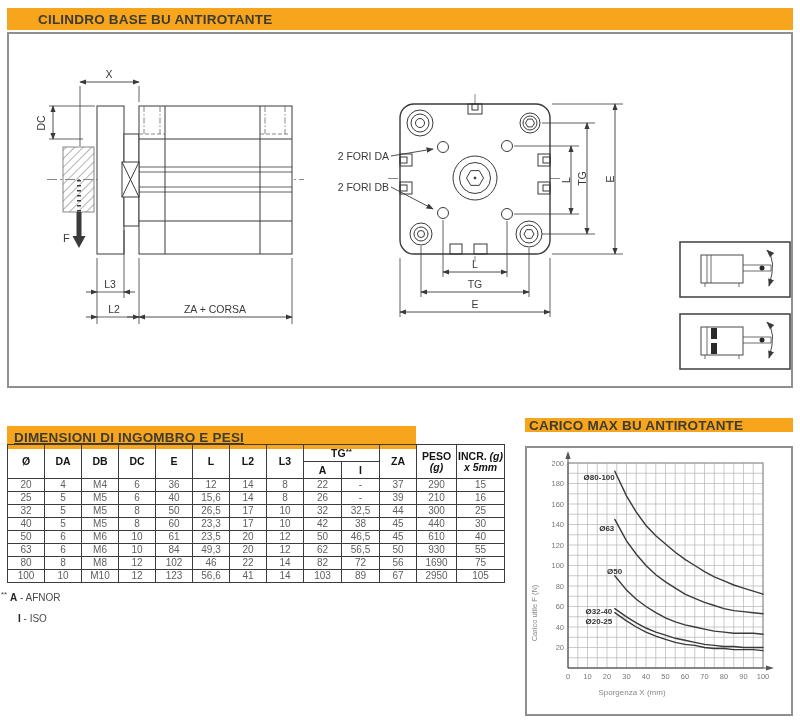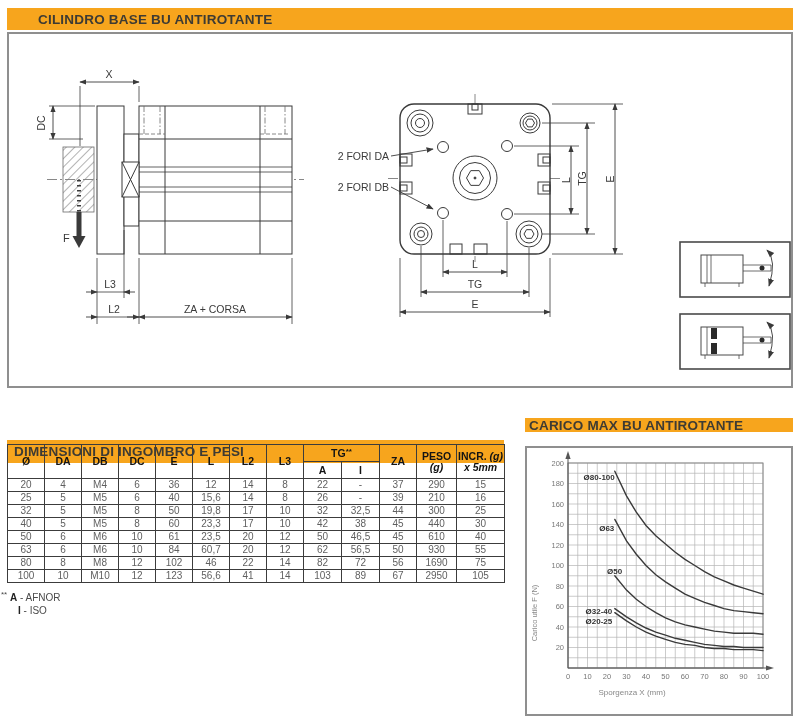--- a/index.html
+++ b/index.html
@@ -6,38 +6,38 @@
   body{
     width:800px;height:723px;position:relative;background:#ffffff;
     font-family:"Liberation Sans", sans-serif;overflow:hidden;
   }
   .bar{
     position:absolute;background:#F7A51D;color:#3E3B33;
     font-weight:700;font-size:13.5px;display:flex;align-items:center;
     box-sizing:border-box;letter-spacing:.2px;
   }
   .bar-main{left:7px;top:8px;width:786px;height:22px;padding-left:31px;}
-  .bar-dim{left:7px;top:440px;width:497px;height:23px;padding-left:7px;}
+  .bar-dim{left:7px;top:426px;width:409px;height:23px;padding-left:7px;text-decoration:underline;}
   .bar-chart{left:525px;top:418px;width:268px;height:14px;padding-left:4px;}
   .panel{position:absolute;background:#fff;border:2px solid #8F8F8F;box-sizing:content-box;}
   .main-panel{left:7px;top:32px;width:782px;height:352px;}
   .chart-panel{left:525px;top:446px;width:264px;height:266px;}
   .main-panel svg,.chart-panel svg{display:block;}
   table.dims{
     position:absolute;left:7px;top:444px;width:497px;
     border-collapse:collapse;table-layout:fixed;
   }
   table.dims th,table.dims td{border:1px solid #3c3c3c;text-align:center;padding:0;}
   table.dims thead th{font-size:10.5px;color:#141414;font-weight:700;height:16px;line-height:11px;}
   table.dims tbody td{font-size:10px;color:#5f5f5f;height:12px;line-height:12px;}
   .it{font-style:italic;}
   .sup{font-size:8px;vertical-align:top;line-height:8px;}
   .footnote{position:absolute;left:1px;top:591px;font-size:10px;color:#4a4a4a;line-height:13px;}
   .footnote b{color:#222;}
-  .footnote .fn2{padding-left:17px;}
+  .footnote .fn2{padding-left:17px;margin-top:8px;}
 </style>
 </head>
 <body>
 
 <div class="bar bar-main">
   <span>CILINDRO BASE BU ANTIROTANTE</span>
 </div>
 
 <div class="panel main-panel">
 <svg width="782" height="352" viewBox="0 0 782 352">
@@ -312,21 +312,21 @@
         <td>39</td>
         <td>210</td>
         <td>16</td>
       </tr>
       <tr>
         <td>32</td>
         <td>5</td>
         <td>M5</td>
         <td>8</td>
         <td>50</td>
-        <td>19,8</td>
+        <td>26,5</td>
         <td>17</td>
         <td>10</td>
         <td>32</td>
         <td>32,5</td>
         <td>44</td>
         <td>300</td>
         <td>25</td>
       </tr>
       <tr>
         <td>40</td>
@@ -357,21 +357,21 @@
         <td>45</td>
         <td>610</td>
         <td>40</td>
       </tr>
       <tr>
         <td>63</td>
         <td>6</td>
         <td>M6</td>
         <td>10</td>
         <td>84</td>
-        <td>60,7</td>
+        <td>49,3</td>
         <td>20</td>
         <td>12</td>
         <td>62</td>
         <td>56,5</td>
         <td>50</td>
         <td>930</td>
         <td>55</td>
       </tr>
       <tr>
         <td>80</td>

